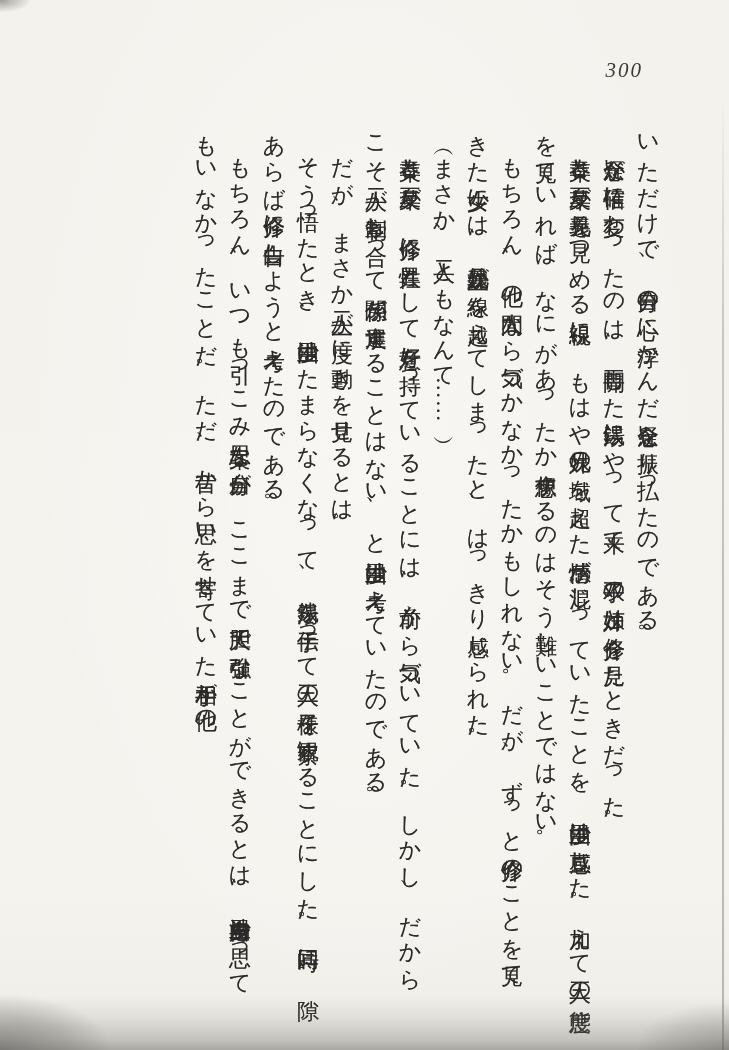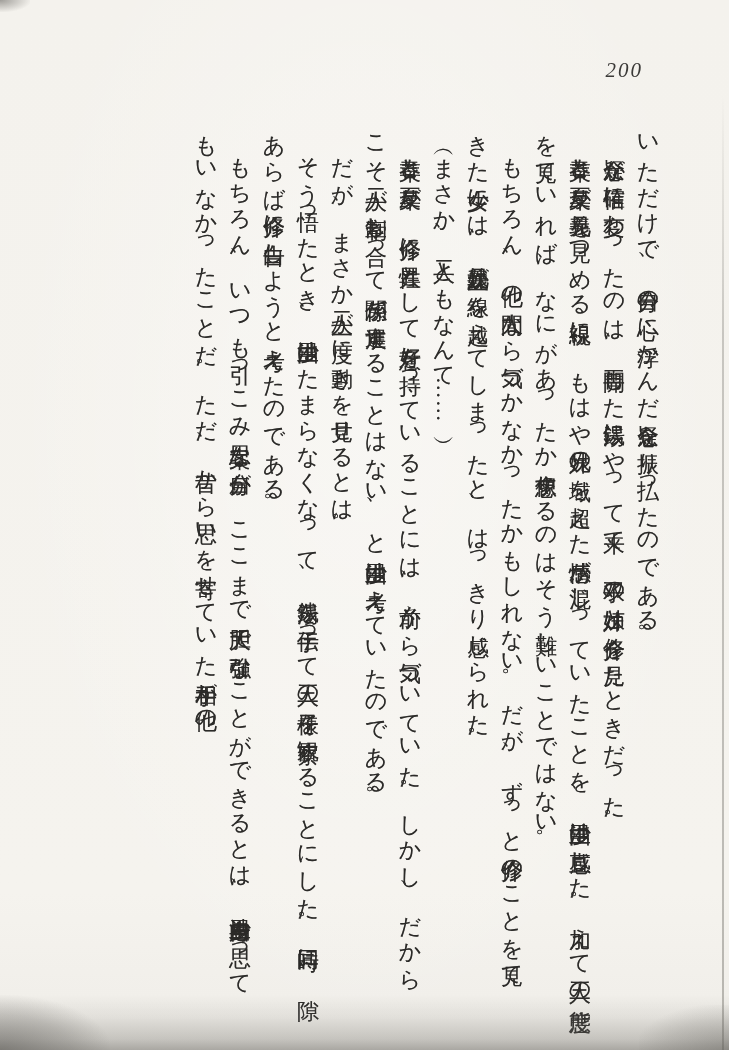--- a/index.html
+++ b/index.html
@@ -106,21 +106,21 @@
     background: radial-gradient(ellipse at 0% 0%,
       rgba(75,73,69,0.5) 0%,
       rgba(75,73,69,0) 75%);
   }
 </style>
 </head>
 <body>
 
 <main class="page">
 
-  <div class="page-number">200</div>
+  <div class="page-number">300</div>
 
   <div class="text-body">
       <p class="">いただけで、自分の心に浮かんだ疑念を振り払ったのである。</p>
       <p class="indent">疑念が確信に変わったのは、再開した銭湯にやって来て、双子の姉妹と修介を見たときだった。</p>
       <p class="indent">春菜と夏菜が義兄を見つめる視線に、もはや兄妹の域を超えた感情が混じっていたことを、沙由里は直感した。加えて三人の態度を見ていれば、なにがあったか想像するのはそう難しいことではない。</p>
       <p class="indent">もちろん、他の人間なら気づかなかったかもしれない。だが、ずっと修介のことを見てきた少女には、義兄妹が一線を越えてしまったと、はっきり感じられた。</p>
       <p class="indent">（まさか、二人ともなんて……）</p>
       <p class="indent">春菜と夏菜が、修介に異性として好意を持っていることには、前々から気づいていた。しかし、だからこそ二人が牽制し合って関係が進展することはない、と沙由里は考えていたのである。</p>
       <p class="indent">だが、まさか二人が一度に動きを見せるとは。</p>
       <p class="indent">そう悟ったとき、沙由里はたまらなくなって、銭湯を手伝って三人の様子を観察することにした。同時に、隙あらば修介に告白しようと考えたのである。</p>

